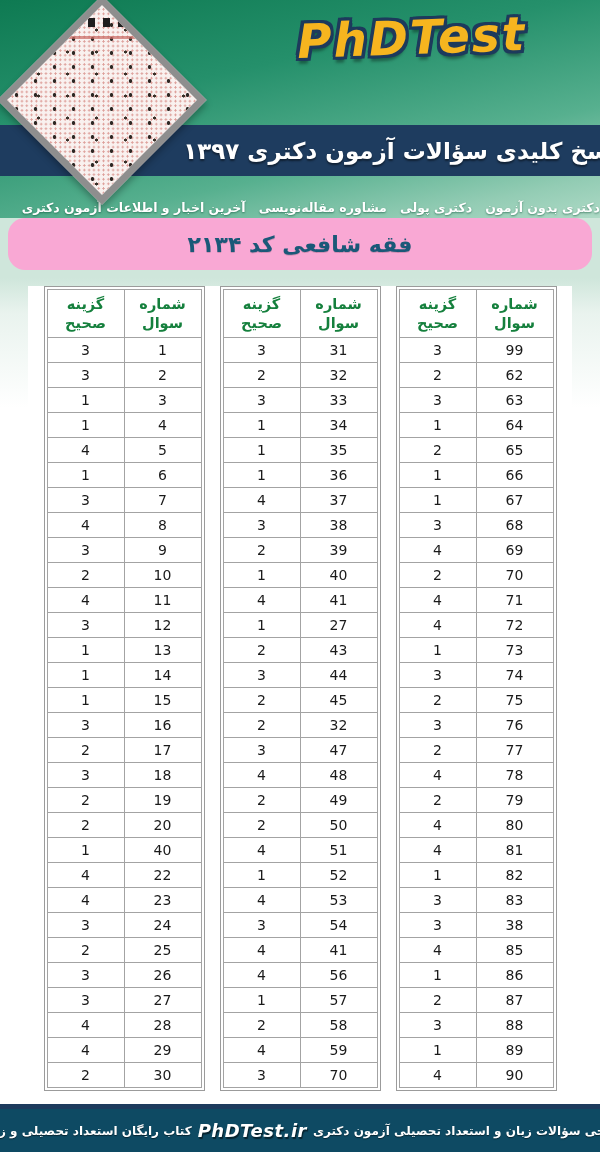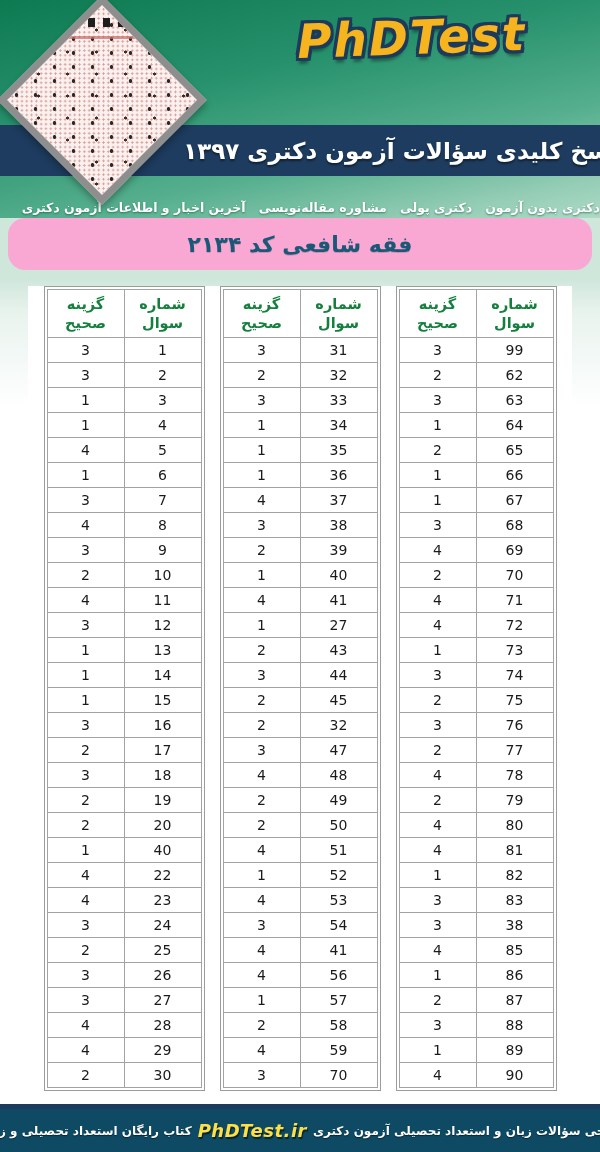--- a/index.html
+++ b/index.html
@@ -110,21 +110,21 @@
 
   
   .footer {
     flex: none; height: 48px;
     background: #0e4a63; border-top: 5px solid #1d3b5d;
     display: flex; align-items: center; justify-content: center; gap: 6px;
     direction: rtl; padding: 0 4px; white-space: nowrap;
   }
   .footer-text { color: #ffffff; font-size: 12px; font-weight: bold; text-shadow: 0 1px 1px rgba(0,0,0,0.5); }
   .footer-site {
-    color: #fde047; font-weight: bold; font-style: italic; font-size: 18px;
+    color: #ffffff; font-weight: bold; font-style: italic; font-size: 18px;
     letter-spacing: 0.5px; text-shadow: 1px 2px 1px rgba(0,0,0,0.55); direction: ltr;
   }
 </style>
 </head>
 <body>
 
 <div class="page">
 
   <div class="header">
     <div class="diamond">

